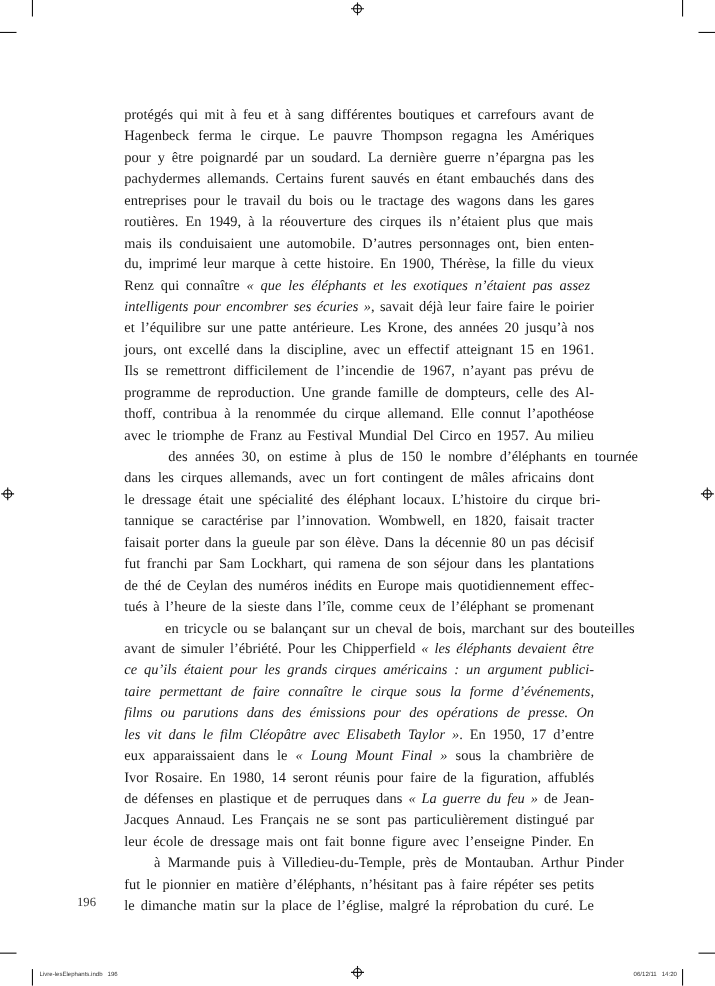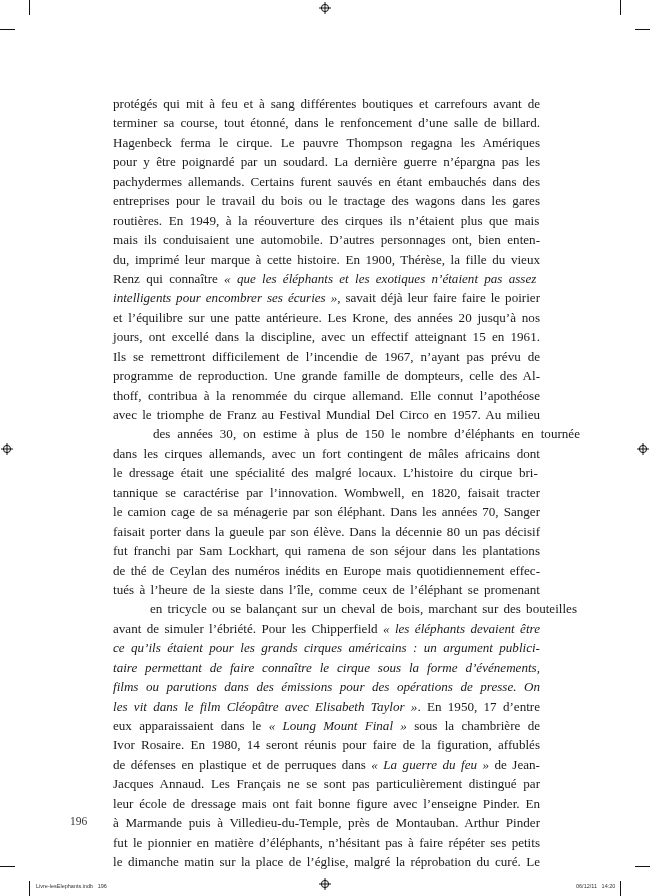--- a/index.html
+++ b/index.html
@@ -99,57 +99,55 @@
     <line x1="6" y1="0" x2="6" y2="12" stroke="#111" stroke-width="1"></line>
   </svg>
   <svg class="reg" style="left:319px; top:878px;" viewBox="0 0 12 12">
     <circle cx="6" cy="6" r="3.6" fill="none" stroke="#111" stroke-width="1"></circle>
     <line x1="0" y1="6" x2="12" y2="6" stroke="#111" stroke-width="1"></line>
     <line x1="6" y1="0" x2="6" y2="12" stroke="#111" stroke-width="1"></line>
   </svg>
 
   <div class="body-text" id="body-text">
       <span class="line" style="display: block;"><span style="display: inline-block; white-space: nowrap; word-spacing: 2.63101px;"><span>protégés qui mit à feu et à sang différentes boutiques et carrefours avant de</span></span></span>
-      <span class="line" style="display: block;"><span style="display: inline-block; white-space: nowrap; word-spacing: 2.78977px;"><span>terminer sa course, tout étonné, dans le renfoncement d’une salle de billard.</span></span></span>
       <span class="line" style="display: block;"><span style="display: inline-block; white-space: nowrap; word-spacing: 4.97222px;"><span>Hagenbeck ferma le cirque. Le pauvre Thompson regagna les Amériques</span></span></span>
       <span class="line" style="display: block;"><span style="display: inline-block; white-space: nowrap; word-spacing: 3.03385px;"><span>pour y être poignardé par un soudard. La dernière guerre n’épargna pas les</span></span></span>
       <span class="line" style="display: block;"><span style="display: inline-block; white-space: nowrap; word-spacing: 2.76215px;"><span>pachydermes allemands. Certains furent sauvés en étant embauchés dans des</span></span></span>
       <span class="line" style="display: block;"><span style="display: inline-block; white-space: nowrap; word-spacing: 2.94591px;"><span>entreprises pour le travail du bois ou le tractage des wagons dans les gares</span></span></span>
       <span class="line" style="display: block;"><span style="display: inline-block; white-space: nowrap; word-spacing: 3.28255px;"><span>routières. En 1949, à la réouverture des cirques ils n’étaient plus que mais</span></span></span>
       <span class="line" style="display: block;"><span style="display: inline-block; white-space: nowrap; word-spacing: 3.12153px;"><span>mais ils conduisaient une automobile. D’autres personnages ont, bien enten-</span></span></span>
       <span class="line" style="display: block;"><span style="display: inline-block; white-space: nowrap; word-spacing: 2.29327px;"><span>du, imprimé leur marque à cette histoire. En 1900, Thérèse, la fille du vieux</span></span></span>
       <span class="line" style="display: block;"><span style="display: inline-block; white-space: nowrap; word-spacing: 2.97656px;"><span>Renz qui connaître </span><span class="it">« que les éléphants et les exotiques n’étaient pas assez</span></span></span>
       <span class="line" style="display: block;"><span style="display: inline-block; white-space: nowrap; word-spacing: 1.65755px;"><span class="it">intelligents pour encombrer ses écuries »</span><span>, savait déjà leur faire faire le poirier</span></span></span>
       <span class="line" style="display: block;"><span style="display: inline-block; white-space: nowrap; word-spacing: 2.49609px;"><span>et l’équilibre sur une patte antérieure. Les Krone, des années 20 jusqu’à nos</span></span></span>
       <span class="line" style="display: block;"><span style="display: inline-block; white-space: nowrap; word-spacing: 2.97005px;"><span>jours, ont excellé dans la discipline, avec un effectif atteignant 15 en 1961.</span></span></span>
       <span class="line" style="display: block;"><span style="display: inline-block; white-space: nowrap; word-spacing: 3.60369px;"><span>Ils se remettront difficilement de l’incendie de 1967, n’ayant pas prévu de</span></span></span>
       <span class="line" style="display: block;"><span style="display: inline-block; white-space: nowrap; word-spacing: 2.70469px;"><span>programme de reproduction. Une grande famille de dompteurs, celle des Al-</span></span></span>
       <span class="line" style="display: block;"><span style="display: inline-block; white-space: nowrap; word-spacing: 3.16562px;"><span>thoff, contribua à la renommée du cirque allemand. Elle connut l’apothéose</span></span></span>
       <span class="line" style="display: block;"><span style="display: inline-block; white-space: nowrap; word-spacing: 1.90865px;"><span>avec le triomphe de Franz au Festival Mundial Del Circo en 1957. Au milieu</span></span></span>
       <span class="line" style="display: block; margin-left: 40px;"><span style="display: inline-block; white-space: nowrap; word-spacing: 3.58894px;"><span>des années 30, on estime à plus de 150 le nombre d’éléphants en tournée</span></span></span>
       <span class="line" style="display: block;"><span style="display: inline-block; white-space: nowrap; word-spacing: 3.25142px;"><span>dans les cirques allemands, avec un fort contingent de mâles africains dont</span></span></span>
-      <span class="line" style="display: block;"><span style="display: inline-block; white-space: nowrap; word-spacing: 3.29688px;"><span>le dressage était une spécialité des malgré locaux. L’histoire du cirque bri-</span></span></span>
+      <span class="line" style="display: block;"><span style="display: inline-block; white-space: nowrap; word-spacing: 3.29688px;"><span>le dressage était une spécialité des éléphant locaux. L’histoire du cirque bri-</span></span></span>
       <span class="line" style="display: block;"><span style="display: inline-block; white-space: nowrap; word-spacing: 3.79688px;"><span>tannique se caractérise par l’innovation. Wombwell, en 1820, faisait tracter</span></span></span>
-      <span class="line" style="display: block;"><span style="display: inline-block; white-space: nowrap; word-spacing: 1.71875px;"><span>le camion cage de sa ménagerie par son éléphant. Dans les années 70, Sanger</span></span></span>
       <span class="line" style="display: block;"><span style="display: inline-block; white-space: nowrap; word-spacing: 1.59487px;"><span>faisait porter dans la gueule par son élève. Dans la décennie 80 un pas décisif</span></span></span>
       <span class="line" style="display: block;"><span style="display: inline-block; white-space: nowrap; word-spacing: 2.64583px;"><span>fut franchi par Sam Lockhart, qui ramena de son séjour dans les plantations</span></span></span>
       <span class="line" style="display: block;"><span style="display: inline-block; white-space: nowrap; word-spacing: 2.04972px;"><span>de thé de Ceylan des numéros inédits en Europe mais quotidiennement effec-</span></span></span>
       <span class="line" style="display: block;"><span style="display: inline-block; white-space: nowrap; word-spacing: 2.02524px;"><span>tués à l’heure de la sieste dans l’île, comme ceux de l’éléphant se promenant</span></span></span>
       <span class="line" style="display: block;"><span style="display: inline-block; white-space: nowrap; word-spacing: 1.91226px; margin-left: 37px;"><span>en tricycle ou se balançant sur un cheval de bois, marchant sur des bouteilles</span></span></span>
       <span class="line" style="display: block;"><span style="display: inline-block; white-space: nowrap; word-spacing: 2.10369px;"><span>avant de simuler l’ébriété. Pour les Chipperfield </span><span class="it">« les éléphants devaient être</span></span></span>
       <span class="line" style="display: block;"><span style="display: inline-block; white-space: nowrap; word-spacing: 3.10085px;"><span class="it">ce qu’ils étaient pour les grands cirques américains : un argument publici-</span></span></span>
       <span class="line" style="display: block;"><span style="display: inline-block; white-space: nowrap; word-spacing: 4.60313px;"><span class="it">taire permettant de faire connaître le cirque sous la forme d’événements,</span></span></span>
       <span class="line" style="display: block;"><span style="display: inline-block; white-space: nowrap; word-spacing: 4.20881px;"><span class="it">films ou parutions dans des émissions pour des opérations de presse. On</span></span></span>
       <span class="line" style="display: block;"><span style="display: inline-block; white-space: nowrap; word-spacing: 3.01562px;"><span class="it">les vit dans le film Cléopâtre avec Elisabeth Taylor »</span><span>. En 1950, 17 d’entre</span></span></span>
       <span class="line" style="display: block;"><span style="display: inline-block; white-space: nowrap; word-spacing: 4.00651px;"><span>eux apparaissaient dans le </span><span class="it">« Loung Mount Final »</span><span> sous la chambrière de</span></span></span>
       <span class="line" style="display: block;"><span style="display: inline-block; white-space: nowrap; word-spacing: 2.90755px;"><span>Ivor Rosaire. En 1980, 14 seront réunis pour faire de la figuration, affublés</span></span></span>
       <span class="line" style="display: block;"><span style="display: inline-block; white-space: nowrap; word-spacing: 2.19583px;"><span>de défenses en plastique et de perruques dans </span><span class="it">« La guerre du feu »</span><span> de Jean-</span></span></span>
       <span class="line" style="display: block;"><span style="display: inline-block; white-space: nowrap; word-spacing: 3.32031px;"><span>Jacques Annaud. Les Français ne se sont pas particulièrement distingué par</span></span></span>
       <span class="line" style="display: block;"><span style="display: inline-block; white-space: nowrap; word-spacing: 2.58724px;"><span>leur école de dressage mais ont fait bonne figure avec l’enseigne Pinder. En</span></span></span>
-      <span class="line" style="display: block;"><span style="display: inline-block; white-space: nowrap; word-spacing: 3.33854px;"><span>à Marmande puis à Villedieu-du-Temple, près de Montauban. Arthur Pinder</span></span></span>
+      <span class="line" style="display: block; margin-left: 27px;"><span style="display: inline-block; white-space: nowrap; word-spacing: 3.33854px;"><span>à Marmande puis à Villedieu-du-Temple, près de Montauban. Arthur Pinder</span></span></span>
       <span class="line" style="display: block;"><span style="display: inline-block; white-space: nowrap; word-spacing: 2.10417px;"><span>fut le pionnier en matière d’éléphants, n’hésitant pas à faire répéter ses petits</span></span></span>
       <span class="line last" style="display: block;"><span style="display: inline-block; white-space: nowrap; word-spacing: 2.16587px;"><span>le dimanche matin sur la place de l’église, malgré la réprobation du curé. Le</span></span></span>
     </div>
 
   <div class="page-number">196</div>
 
   <div class="slug slug-left" style="white-space:pre;">Livre-lesElephants.indb   196</div>
   <div class="slug slug-right" style="white-space:pre;">06/12/11   14:20</div>
 </div>
 

